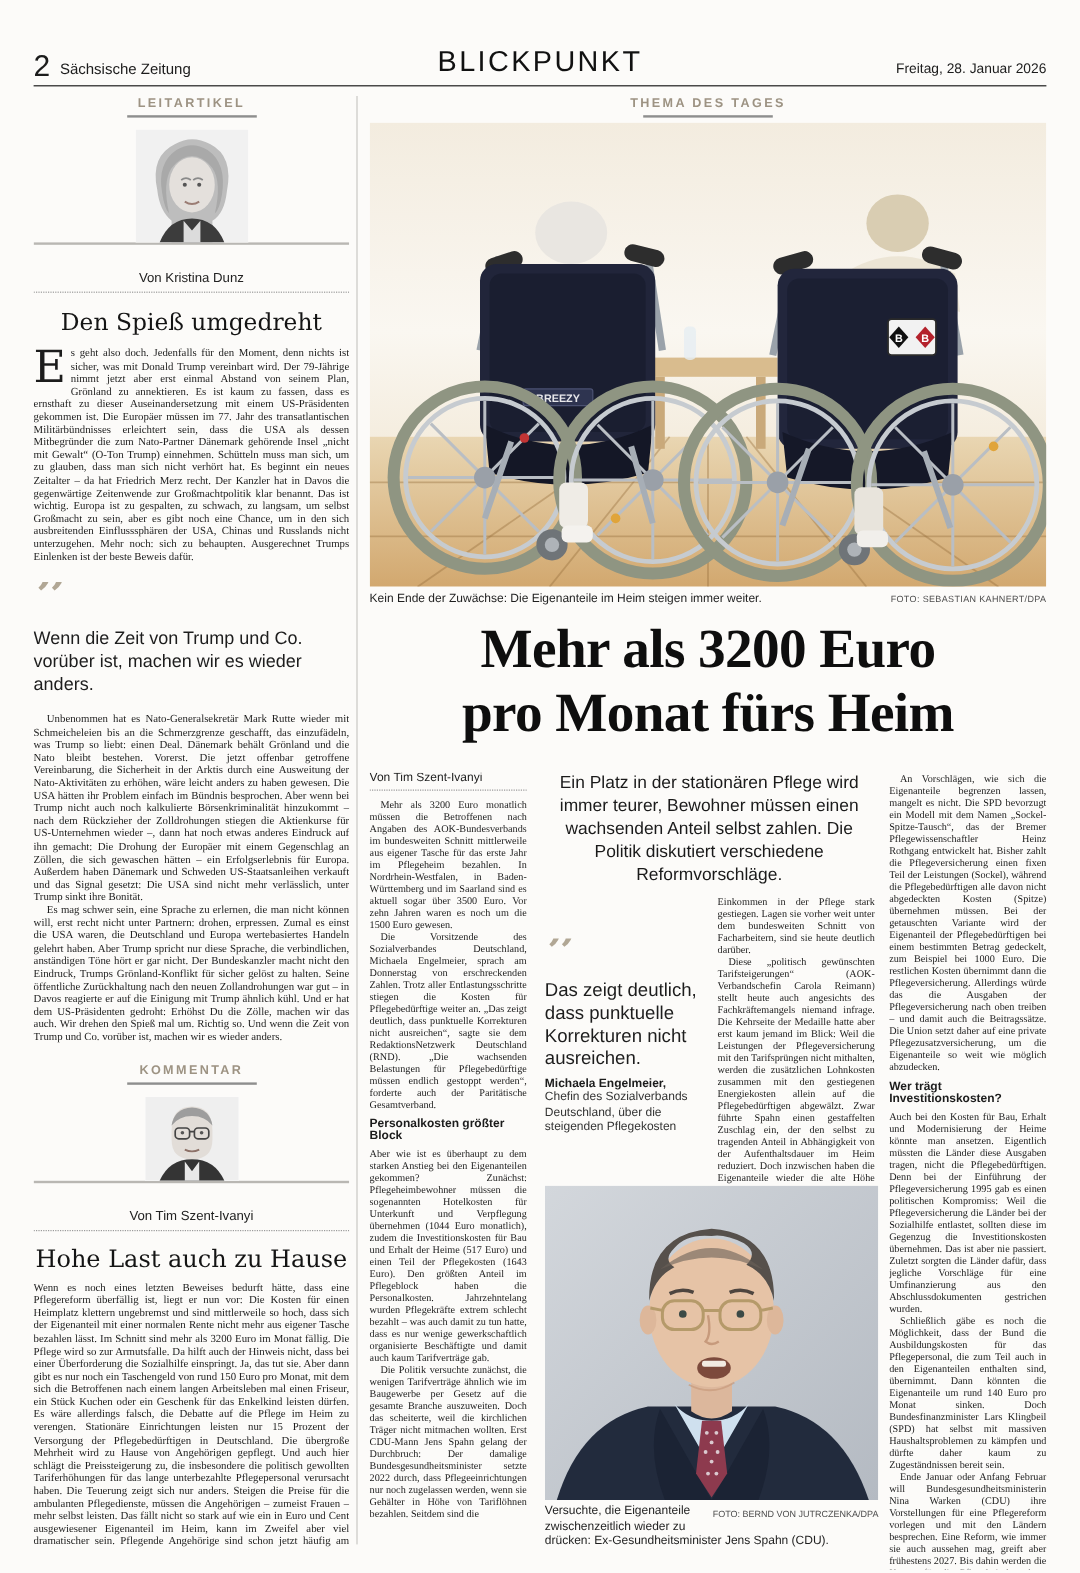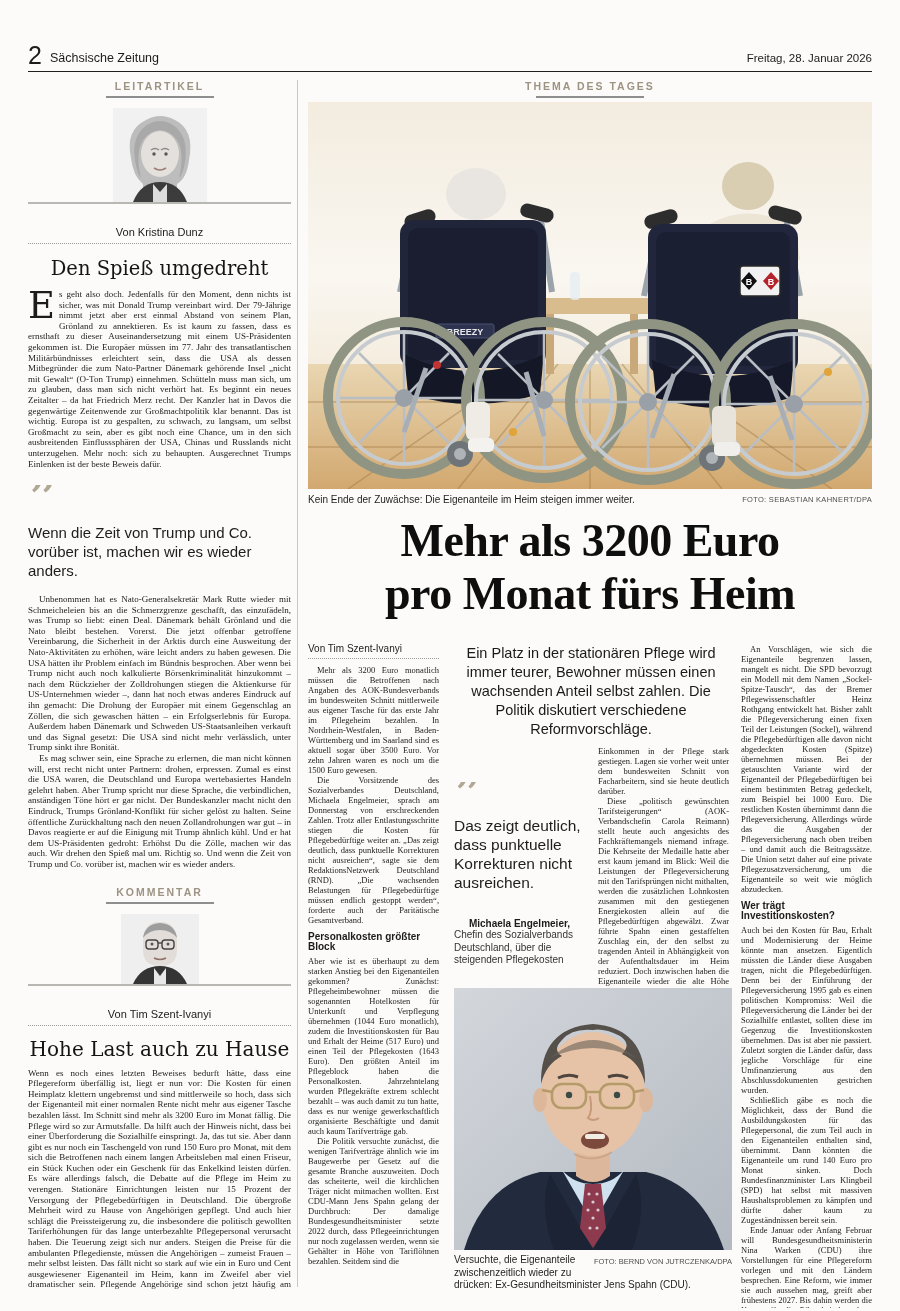--- a/index.html
+++ b/index.html
@@ -58,37 +58,38 @@
   .m-col p{margin:0;}
   .m-col p.ind{text-indent:9px;}
   .m-byline{font-family:"Liberation Sans",sans-serif;font-size:10px;text-align:left;
             border-bottom:1.5px dotted #9a9a9a;padding-bottom:4px;margin-bottom:6px;}
   .m-subhead{font-family:"Liberation Sans",sans-serif;font-weight:bold;font-size:10px;
              text-align:left;margin:7px 0 4px;}
   .dateline{font-weight:bold;}
   .mq{position:absolute;left:146px;top:702px;width:131px;}
   .mq .qmark{font-size:54px;height:32px;}
   .mq-text{font-family:"Liberation Sans",sans-serif;font-size:15.5px;line-height:19px;color:#1d1d1d;margin-top:2px;}
-  .mq-name{font-family:"Liberation Sans",sans-serif;font-weight:bold;font-size:10px;margin-top:26px;text-align:center;}
+  .mq-name{font-family:"Liberation Sans",sans-serif;font-weight:bold;font-size:10px;margin-top:6px;}
   .mq-role{font-family:"Liberation Sans",sans-serif;font-size:10px;line-height:12.5px;color:#333;}
   .spahn{position:absolute;left:146px;top:908px;width:278px;height:262px;overflow:hidden;}
   .spahn-cap{position:absolute;left:146px;top:1174px;width:278px;font-family:"Liberation Sans",sans-serif;
              font-size:10px;line-height:12.5px;color:#1e1e1e;}
   .spahn-cap .credit{font-size:7.5px;color:#4d4d4d;float:right;margin-top:2px;}
 </style>
 </head>
 <body>
 
 <div class="page">
 
   <div class="hdr">
     <div class="hdr-left">
       <span class="hdr-pagenum">2</span>
       <span class="hdr-paper">Sächsische Zeitung</span>
     </div>
+    <div class="hdr-section">BLICKPUNKT</div>
     <div class="hdr-date">Freitag, 28. Januar 2026</div>
   </div>
 
   <div class="leftcol">
     <div>
       <div class="sec-label">LEITARTIKEL</div>
       <div class="sec-underline"></div>
     </div>
 
     <div class="portrait-row">

